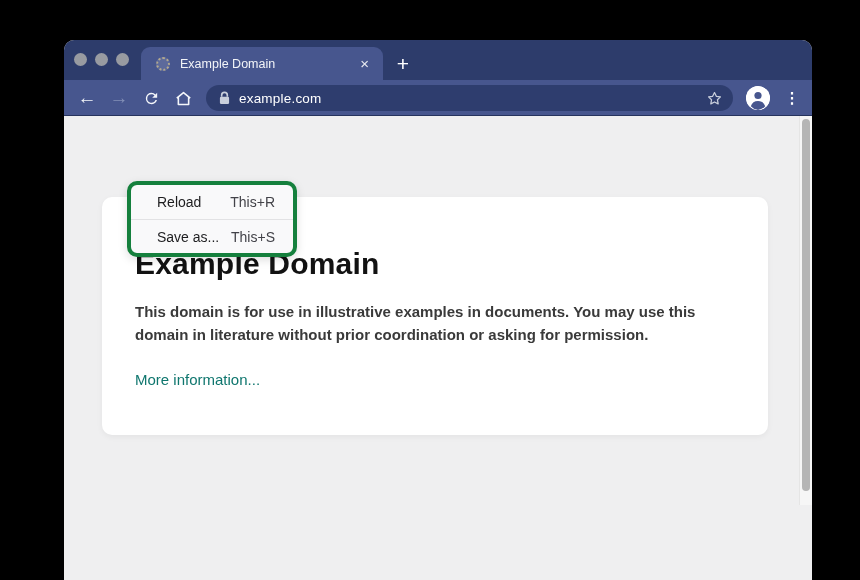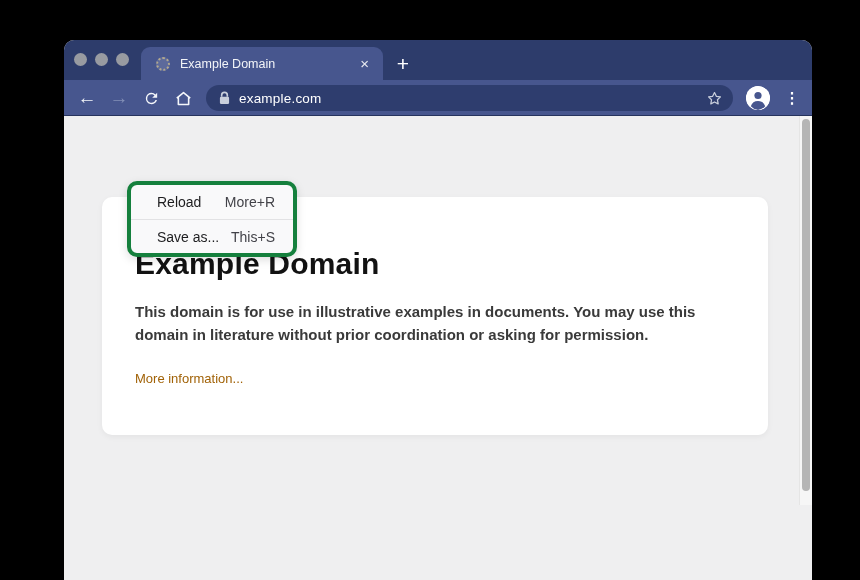--- a/index.html
+++ b/index.html
@@ -82,21 +82,21 @@
   }
 
   .card {
     position: absolute; left: 38px; top: 81px; width: 666px; height: 238px;
     background: #fff; border-radius: 10px;
     box-shadow: 0 2px 6px rgba(0,0,0,0.05);
     padding: 50px 32px 0 33px;
   }
   .page-heading { font-size: 30px; font-weight: 700; color: #121212; letter-spacing: 0.2px; }
   .page-paragraph { margin-top: 20px; font-size: 15px; line-height: 1.52; color: #3a3a3a; max-width: 592px; font-weight: bold; }
-  .page-link { display: inline-block; margin-top: 24px; font-size: 13px; color: #a16207; text-decoration: none; text-align: right; }
+  .page-link { display: inline-block; margin-top: 24px; font-size: 15px; color: #0f766e; text-decoration: none; text-align: right; }
 
   
   .context-menu {
     position: absolute; left: 63px; top: 65px; width: 170px; z-index: 5;
     background: #f9f9fa; border: 4px solid #15803d; border-radius: 10px;
     box-shadow: 0 3px 10px rgba(0,0,0,0.13); overflow: hidden;
   }
   .menu-item {
     height: 34px; display: flex; align-items: center; justify-content: space-between;
     padding: 0 18px 0 26px; font-size: 14px; background: transparent;
@@ -169,21 +169,21 @@
     <div class="kebab-btn">
       <span>⋮</span>
     </div>
   </div>
 
   <div class="content">
 
     <div class="context-menu">
       <div class="menu-item">
         <span class="menu-label">Reload</span>
-        <span class="menu-shortcut">More+R</span>
+        <span class="menu-shortcut">This+R</span>
       </div>
       <div class="menu-item">
         <span class="menu-label">Save as...</span>
         <span class="menu-shortcut">This+S</span>
       </div>
     </div>
 
     <div class="card">
       <h1 class="page-heading">Example Domain</h1>
       <p class="page-paragraph">This domain is for use in illustrative examples in documents. You may use this domain in literature without prior coordination or asking for permission.</p>

